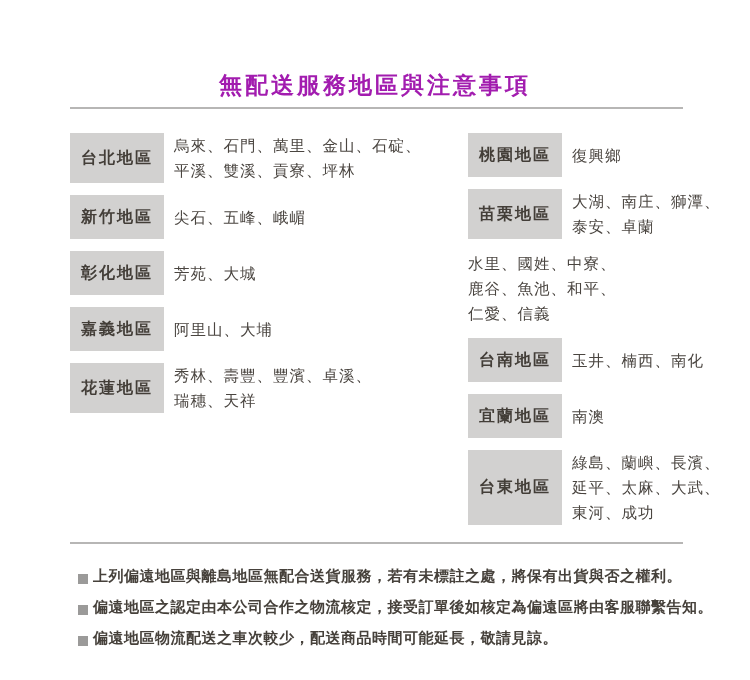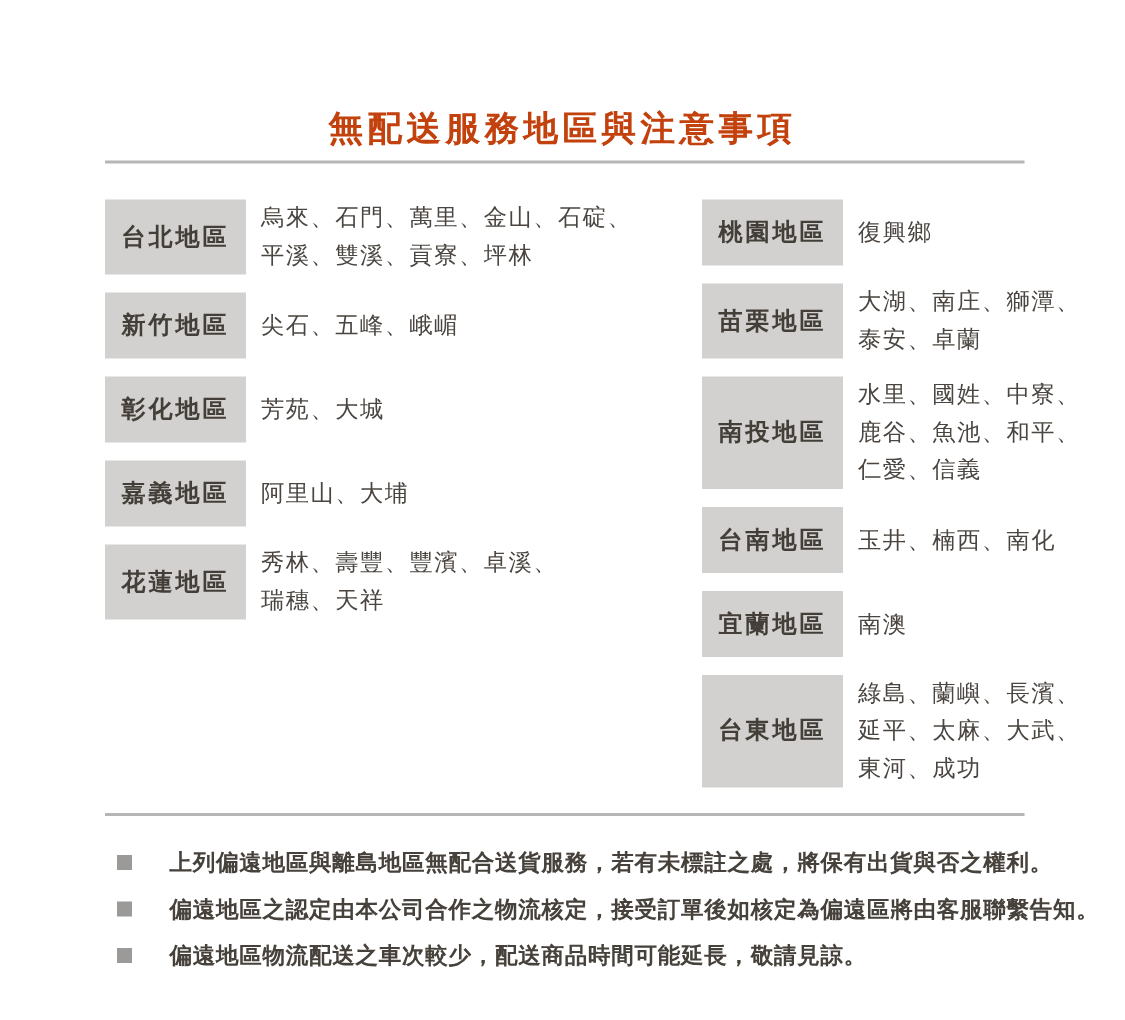--- a/index.html
+++ b/index.html
@@ -14,21 +14,21 @@
   }
   .page-title {
     position: absolute;
     top: 70px;
     left: 0;
     width: 100%;
     text-align: center;
     font-size: 23px;
     font-weight: 600;
     letter-spacing: 3px;
-    color: #c2410c;
+    color: #a21caf;
   }
   .divider {
     position: absolute;
     left: 70px;
     width: 613px;
     height: 2px;
     background: #b7b6b5;
   }
   .divider-top { top: 107px; }
   .divider-bottom { top: 542px; }
@@ -80,22 +80,22 @@
   .notes {
     position: absolute;
     top: 565px;
     left: 78px;
     display: flex;
     flex-direction: column;
     gap: 9px;
   }
   .note-item {
     display: flex;
-    align-items: flex-start;
-    gap: 25px;
+    align-items: center;
+    gap: 5px;
     line-height: 22px;
   }
   .note-bullet {
     flex: none;
     width: 10px;
     height: 10px;
     margin-top: 5px;
     background: #9b9a99;
   }
   .note-text {
@@ -146,21 +146,20 @@
       <div class="region-row">
         <div class="region-label">桃園地區</div>
         <div class="region-areas">復興鄉</div>
       </div>
       <div class="region-row">
         <div class="region-label">苗栗地區</div>
         <div class="region-areas">大湖、南庄、獅潭、
 泰安、卓蘭</div>
       </div>
       <div class="region-row">
-        <div class="region-label">南投地區</div>
         <div class="region-areas">水里、國姓、中寮、
 鹿谷、魚池、和平、
 仁愛、信義</div>
       </div>
       <div class="region-row">
         <div class="region-label">台南地區</div>
         <div class="region-areas">玉井、楠西、南化</div>
       </div>
       <div class="region-row">
         <div class="region-label">宜蘭地區</div>

